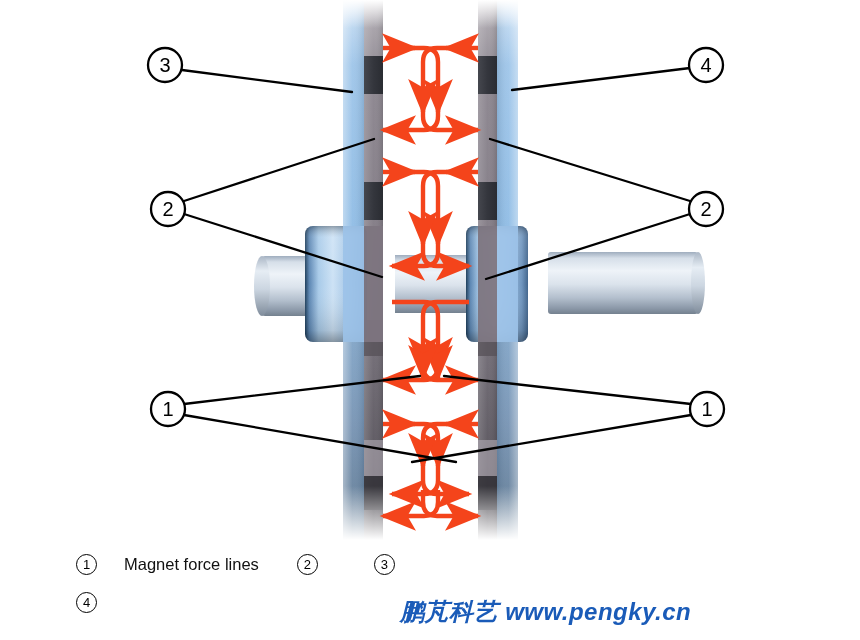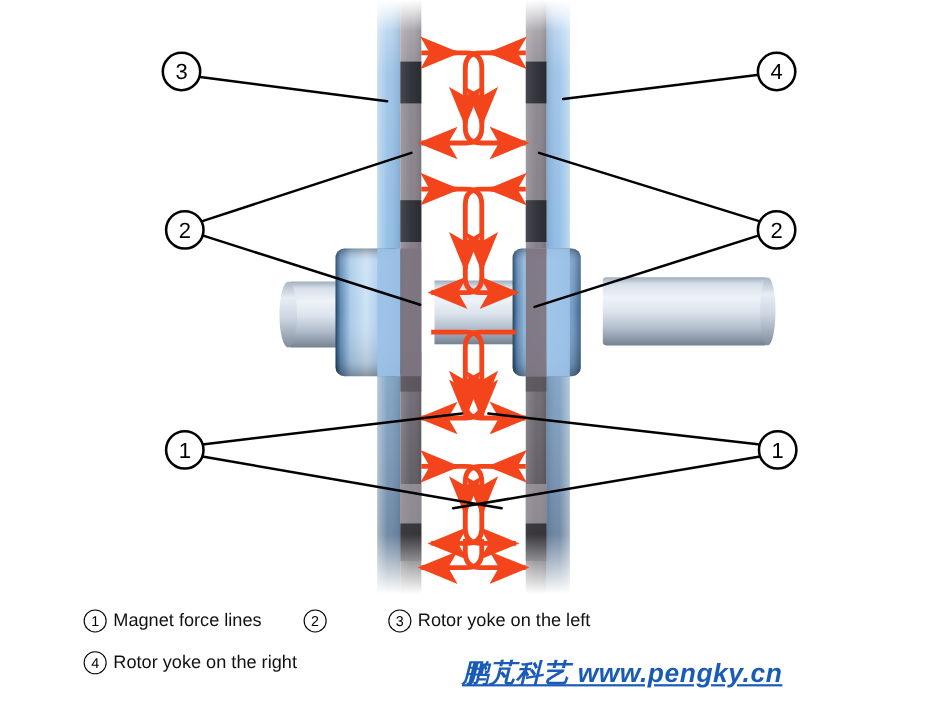--- a/index.html
+++ b/index.html
@@ -8,21 +8,21 @@
   #stage{position:relative;width:860px;height:640px;background:#ffffff;}
   svg.layer{position:absolute;left:0;top:0;width:860px;height:640px;}
   .legend-row{position:absolute;display:flex;align-items:center;}
   .legend-item{display:flex;align-items:center;margin-right:26px;}
   .legend-num{
     width:19px;height:19px;border:1.6px solid #000;border-radius:50%;
     display:flex;align-items:center;justify-content:center;
     font-size:13px;line-height:1;color:#000;margin-right:6px;flex:none;
     font-family:"Liberation Sans",sans-serif;
   }
-  .legend-text{font-size:16.5px;color:#111;white-space:nowrap;}
+  .legend-text{font-size:16.5px;color:#111;white-space:nowrap;margin-left:21px;}
   .watermark{
     position:absolute;font-size:24px;font-weight:bold;font-style:italic;
     color:#1a5bb8;white-space:nowrap;letter-spacing:0.5px;
   }
 </style>
 </head>
 <body>
 
 <div id="stage">
 
@@ -314,26 +314,24 @@
   <div class="legend-row" style="left:76px; top:554px;">
     <div class="legend-item">
       <span class="legend-num">1</span>
       <span class="legend-text">Magnet force lines</span>
     </div>
     <div class="legend-item" style="margin-left:12px;">
       <span class="legend-num">2</span>
     </div>
     <div class="legend-item" style="margin-left:24px;margin-right:0;">
       <span class="legend-num">3</span>
-      <span class="legend-text">Rotor yoke on the left</span>
     </div>
   </div>
 
   <div class="legend-row" style="left:76px; top:592px;">
     <div class="legend-item">
       <span class="legend-num">4</span>
-      <span class="legend-text">Rotor yoke on the right</span>
     </div>
   </div>
 
-  <div class="watermark" style="left:420px; top:596px;text-decoration:underline;">鹏芃科艺 www.pengky.cn</div>
+  <div class="watermark" style="left:400px; top:596px;">鹏芃科艺 www.pengky.cn</div>
 
 </div>
 
 </body></html>

